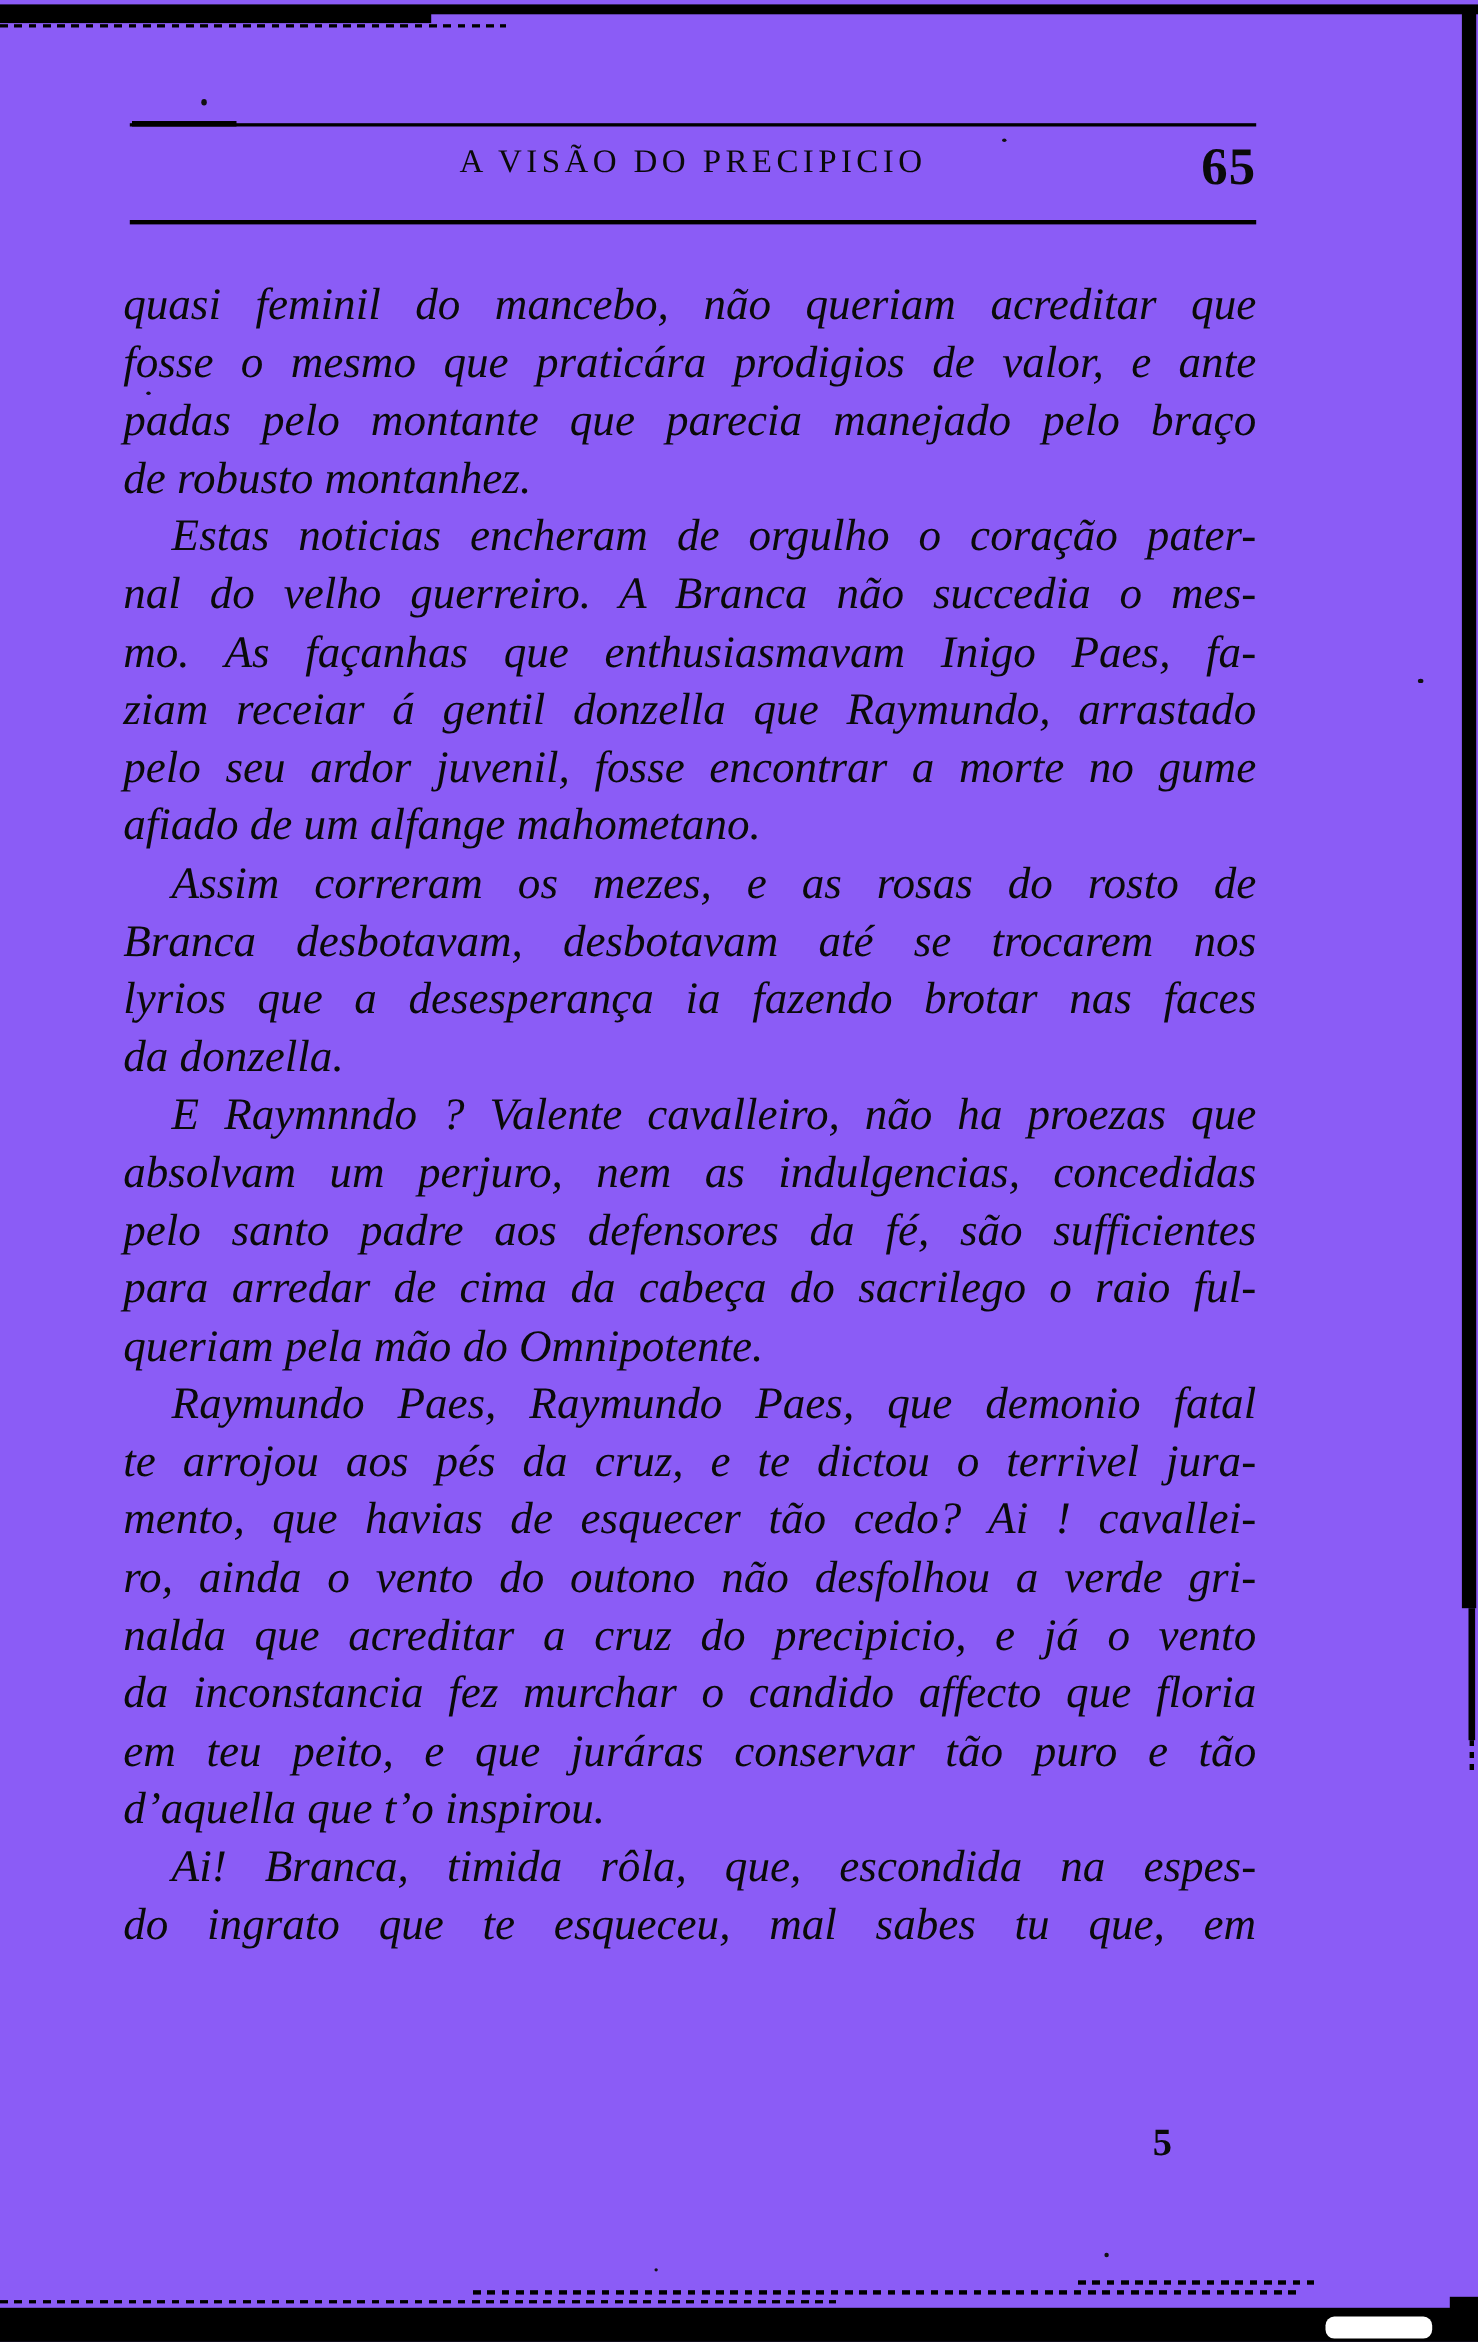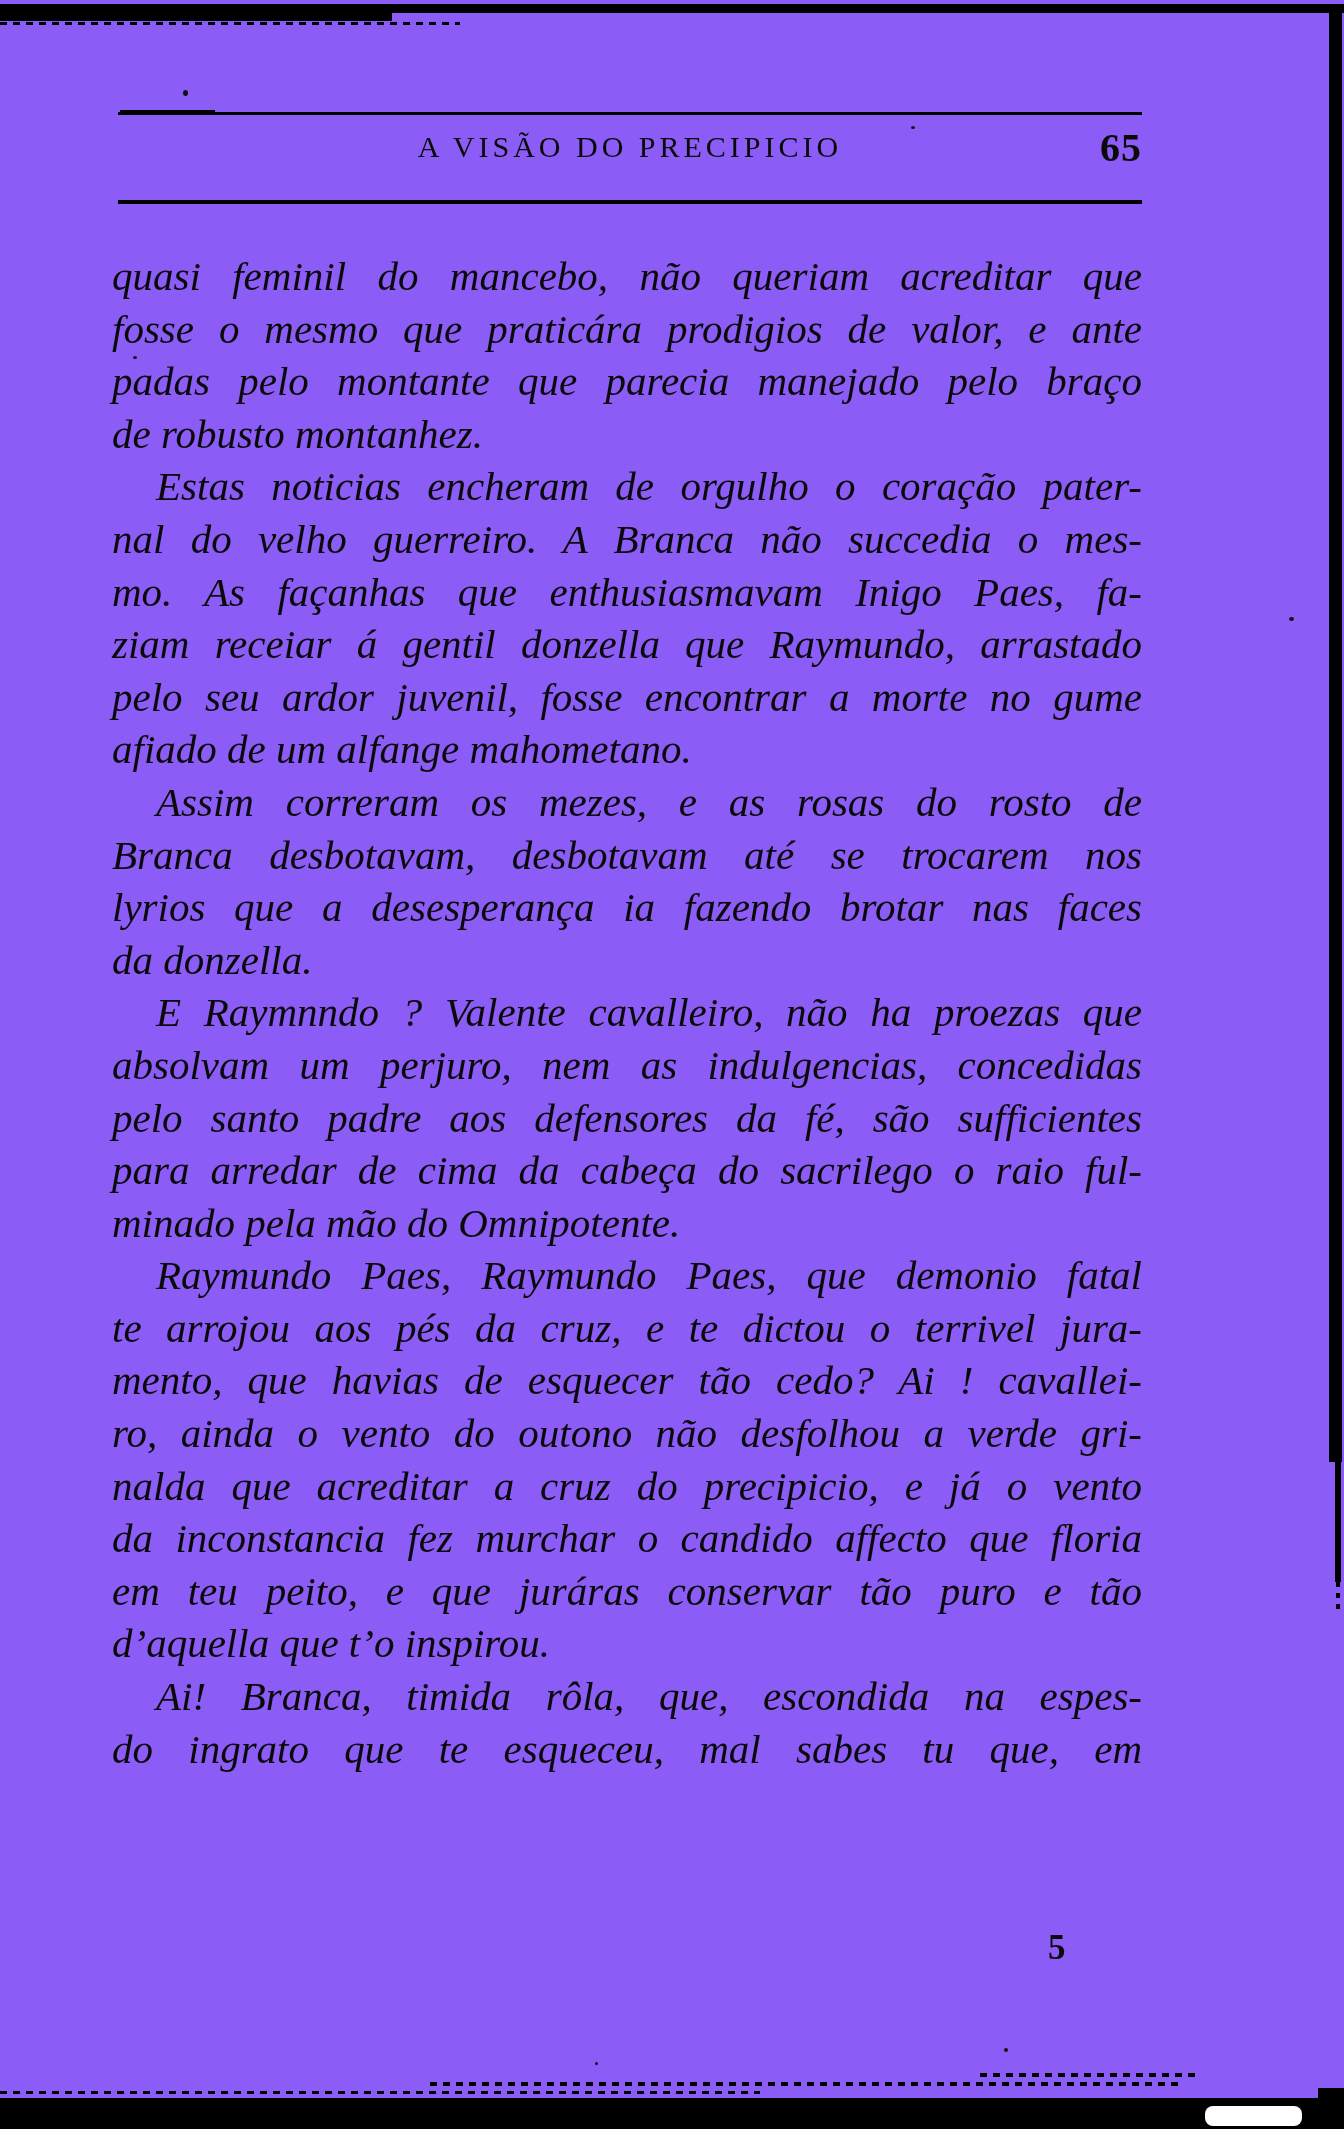--- a/index.html
+++ b/index.html
@@ -27,21 +27,21 @@
   .rule{position:absolute;background:#000;}
   .header-title{
     position:absolute;left:118px;width:1024px;top:130px;
     text-align:center;
     font-size:30px;letter-spacing:4px;
     white-space:nowrap;
   }
   .page-num{
     position:absolute;left:942px;width:200px;top:124px;
     text-align:right;
-    font-size:40px;font-weight:700;letter-spacing:1px;
+    font-size:48px;font-weight:700;letter-spacing:1px;
   }
   
   .text-block{
     position:absolute;left:112px;top:250px;width:1030px;
     font-size:41px;line-height:52.6px;
   }
   .line{
     text-align:justify;
     text-align-last:justify;
     white-space:normal;
@@ -99,21 +99,21 @@
       <div class="line">pelo seu ardor juvenil, fosse encontrar a morte no gume</div>
       <div class="line last">afiado de um alfange mahometano.</div>
       <div class="line indent">Assim correram os mezes, e as rosas do rosto de</div>
       <div class="line">Branca desbotavam, desbotavam até se trocarem nos</div>
       <div class="line">lyrios que a desesperança ia fazendo brotar nas faces</div>
       <div class="line last">da donzella.</div>
       <div class="line indent">E Raymnndo ? Valente cavalleiro, não ha proezas que</div>
       <div class="line">absolvam um perjuro, nem as indulgencias, concedidas</div>
       <div class="line">pelo santo padre aos defensores da fé, são sufficientes</div>
       <div class="line">para arredar de cima da cabeça do sacrilego o raio ful-</div>
-      <div class="line last">minado pela mão do Omnipotente.</div>
+      <div class="line last">queriam pela mão do Omnipotente.</div>
       <div class="line indent">Raymundo Paes, Raymundo Paes, que demonio fatal</div>
       <div class="line">te arrojou aos pés da cruz, e te dictou o terrivel jura-</div>
       <div class="line">mento, que havias de esquecer tão cedo? Ai ! cavallei-</div>
       <div class="line">ro, ainda o vento do outono não desfolhou a verde gri-</div>
       <div class="line">nalda que acreditar a cruz do precipicio, e já o vento</div>
       <div class="line">da inconstancia fez murchar o candido affecto que floria</div>
       <div class="line">em teu peito, e que juráras conservar tão puro e tão</div>
       <div class="line last">d’aquella que t’o inspirou.</div>
       <div class="line indent">Ai! Branca, timida rôla, que, escondida na espes-</div>
       <div class="line">do ingrato que te esqueceu, mal sabes tu que, em</div>

